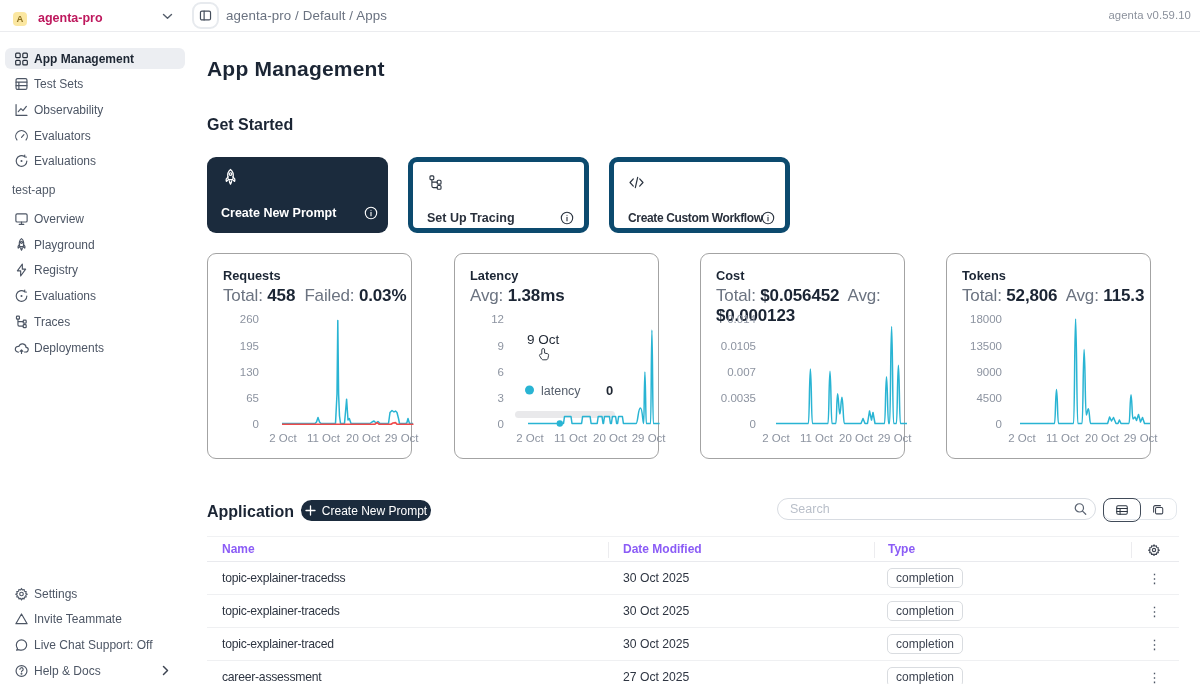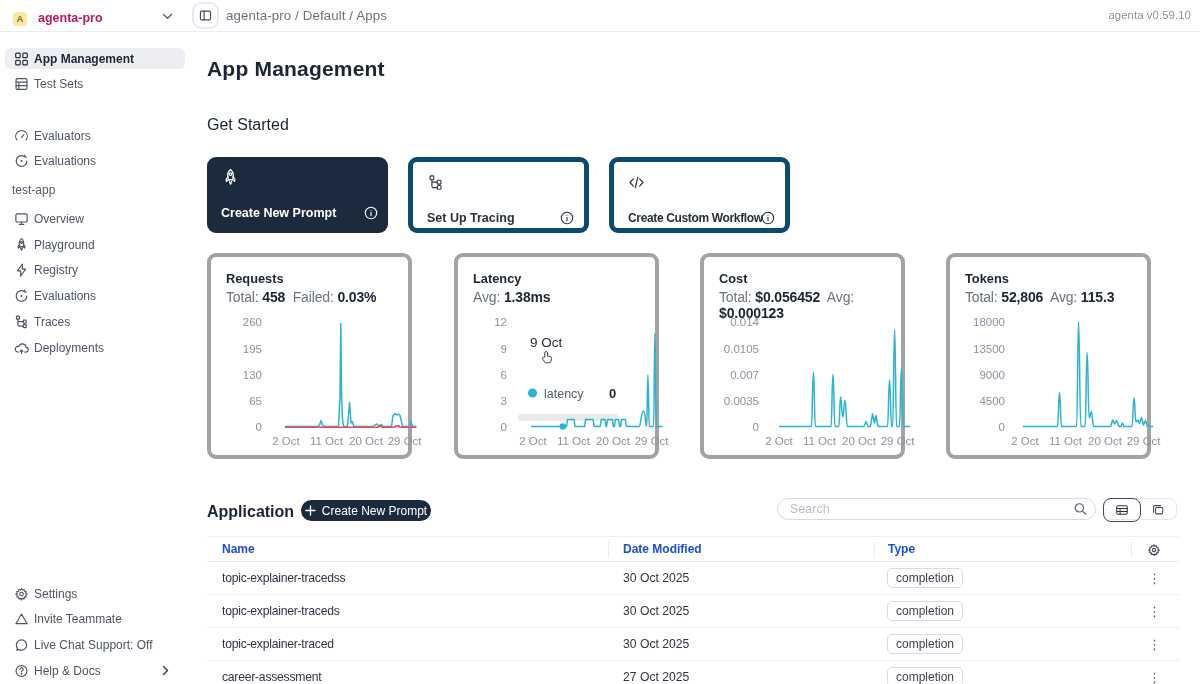--- a/index.html
+++ b/index.html
@@ -17,50 +17,50 @@
 
   
   .sb-item { left:5px; width:180px; height:21px; border-radius:6px; }
   .sb-item .lbl { position:absolute; left:29px; top:50%; transform:translateY(-50%); font-size:12px; color:#4d5665; white-space:nowrap; }
   .sb-item svg { position:absolute; left:9px; top:50%; transform:translateY(-50%); }
   .sb-item.sel { background:#eceef2; }
   .sb-item.sel .lbl { color:#1d2633; font-weight:700; }
 
   
   #h1 { left:207px; top:56.5px; font-size:21px; font-weight:700; color:#1b2534; letter-spacing:0.2px; }
-  #h2 { left:207px; top:115.5px; font-size:16px; font-weight:400; color:#1b2534; }
+  #h2 { left:207px; top:115.5px; font-size:16px; font-weight:700; color:#1b2534; }
 
   
   .gs { top:157px; width:181px; height:76px; border-radius:9px; }
   .gs-dark { background:#1b2b3d; color:#fff; }
   .gs-light { background:#fff; border:5px solid #0c4a6e; color:#29303c; }
   .gs .ttl { position:absolute; left:14px; top:49px; font-size:12.5px; font-weight:700; white-space:nowrap; }
   .gs .info { position:absolute; right:10px; top:49px; }
 
   
-  .card { top:253px; width:205px; height:206px; background:#fff; border:4px solid #a3a3a3; border-radius:9px; }
+  .card { top:253px; width:205px; height:206px; background:#fff; border:1px solid #a3a3a3; border-radius:9px; }
   .card .t { position:absolute; left:15px; top:14px; font-size:12.8px; font-weight:700; color:#1b2534; }
-  .card .s { position:absolute; left:15px; top:31.5px; font-size:14px; letter-spacing:-0.15px; color:#6b7380; }
+  .card .s { position:absolute; left:15px; top:31.5px; font-size:17px; letter-spacing:-0.15px; color:#6b7380; }
   .card .s b { color:#1b2534; }
   .card svg.chart { position:absolute; left:0; top:0; width:233px; height:206px; }
   .axis { font-size:11.5px; fill:#8c93a0; }
 
   
   #apph { left:207px; top:503px; font-size:16px; font-weight:700; color:#1b2534; }
   #newbtn { left:301px; top:500px; width:130px; height:21px; background:#1b2b3d; border-radius:11px; color:#fff; font-size:12px; display:flex; align-items:center; justify-content:center; gap:6px; }
   #search { left:777px; top:498px; width:319px; height:22px; border:1px solid #d8dce2; border-radius:11px; background:#fff; }
   #search .ph { position:absolute; left:12px; top:50%; transform:translateY(-50%); font-size:12.5px; color:#b9bfc9; }
   #search svg { position:absolute; right:7px; top:50%; transform:translateY(-50%); }
   #seg { left:1103px; top:498px; width:74px; height:22px; border:1px solid #e3e7ec; border-radius:8px; background:#fff; }
   #seg .l { position:absolute; left:-1px; top:-1px; width:38px; height:24px; border:1.4px solid #414b59; border-radius:8px 8px 8px 8px; display:flex; align-items:center; justify-content:center; }
   #seg .r { position:absolute; right:0; top:0; width:36px; height:22px; display:flex; align-items:center; justify-content:center; }
 
   
   #thead { left:207px; top:536px; width:972px; height:26px; border-top:1px solid #f0f1f3; border-bottom:1px solid #e9eaee; }
-  #thead .h { position:absolute; top:50%; transform:translateY(-50%); font-size:12px; font-weight:700; color:#1d4ed8; }
+  #thead .h { position:absolute; top:50%; transform:translateY(-50%); font-size:12px; font-weight:700; color:#8b5cf6; }
   .vsep { position:absolute; top:5px; height:16px; width:1px; background:#ececef; }
   .trow { left:207px; width:972px; height:33px; border-bottom:1px solid #eff0f2; }
   .trow .c1 { position:absolute; left:15px; top:50%; transform:translateY(-50%); font-size:12.2px; letter-spacing:-0.25px; color:#2e3542; }
   .trow .c2 { position:absolute; left:416px; top:50%; transform:translateY(-50%); font-size:12.2px; color:#2e3542; }
   .tag { position:absolute; left:680px; top:50%; transform:translateY(-50%); height:20px; line-height:18px; border:1px solid #d9dce0; border-radius:5px; padding:0 8px; font-size:12px; color:#3d4451; background:#fff; }
   .dots { position:absolute; left:941px; top:50%; transform:translateY(-50%); color:#4d5665; font-size:13px; letter-spacing:0; }
 </style>
 </head>
 <body>
 <div id="app">
@@ -95,20 +95,29 @@
     <span class="lbl">App Management</span>
   </div>
   <div class="abs sb-item" style="top:73.6px;">
     <svg width="15" height="15" viewBox="0 0 16 16">
         <g class="ic">
           <rect x="2.2" y="2.2" width="11.6" height="11.6" rx="1.6"></rect>
           <path d="M2.2 6 h11.6 M2.2 9.8 h11.6 M5.2 6 v7.8"></path>
         </g>
       </svg>
     <span class="lbl">Test Sets</span>
+  </div>
+  <div class="abs sb-item" style="top:99.3px;">
+    <svg width="15" height="15" viewBox="0 0 16 16">
+        <g class="ic">
+          <path d="M2.2 2.2 v11.6 h11.6"></path>
+          <path d="M4.6 9.8 7.4 6.6 9.6 8.6 13.2 4.2"></path>
+        </g>
+      </svg>
+    <span class="lbl">Observability</span>
   </div>
   <div class="abs sb-item" style="top:125px;">
     <svg width="15" height="15" viewBox="0 0 16 16">
         <g class="ic">
           <path d="M3.1 12.2 a6.2 6.2 0 1 1 9.8 0"></path>
           <path d="M8 9.4 10.6 6.6"></path>
         </g>
       </svg>
     <span class="lbl">Evaluators</span>
   </div>

